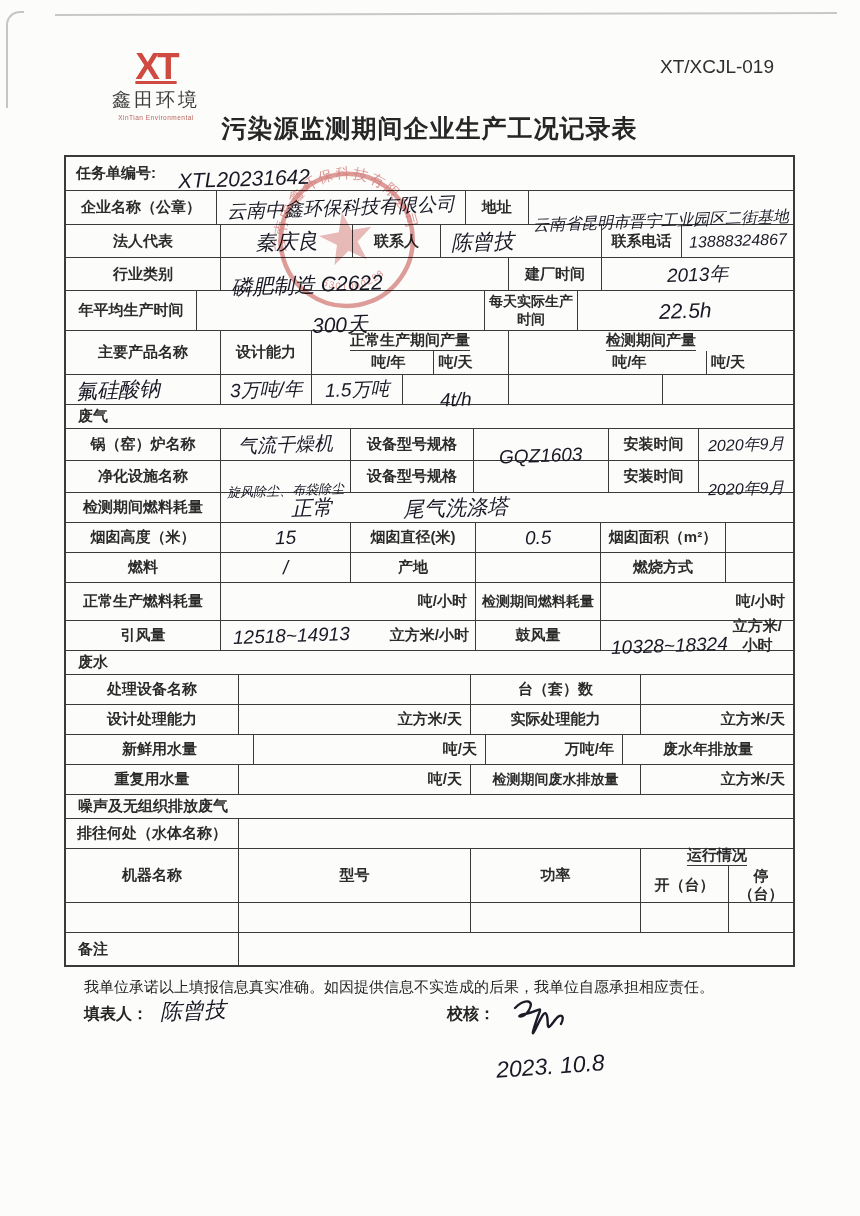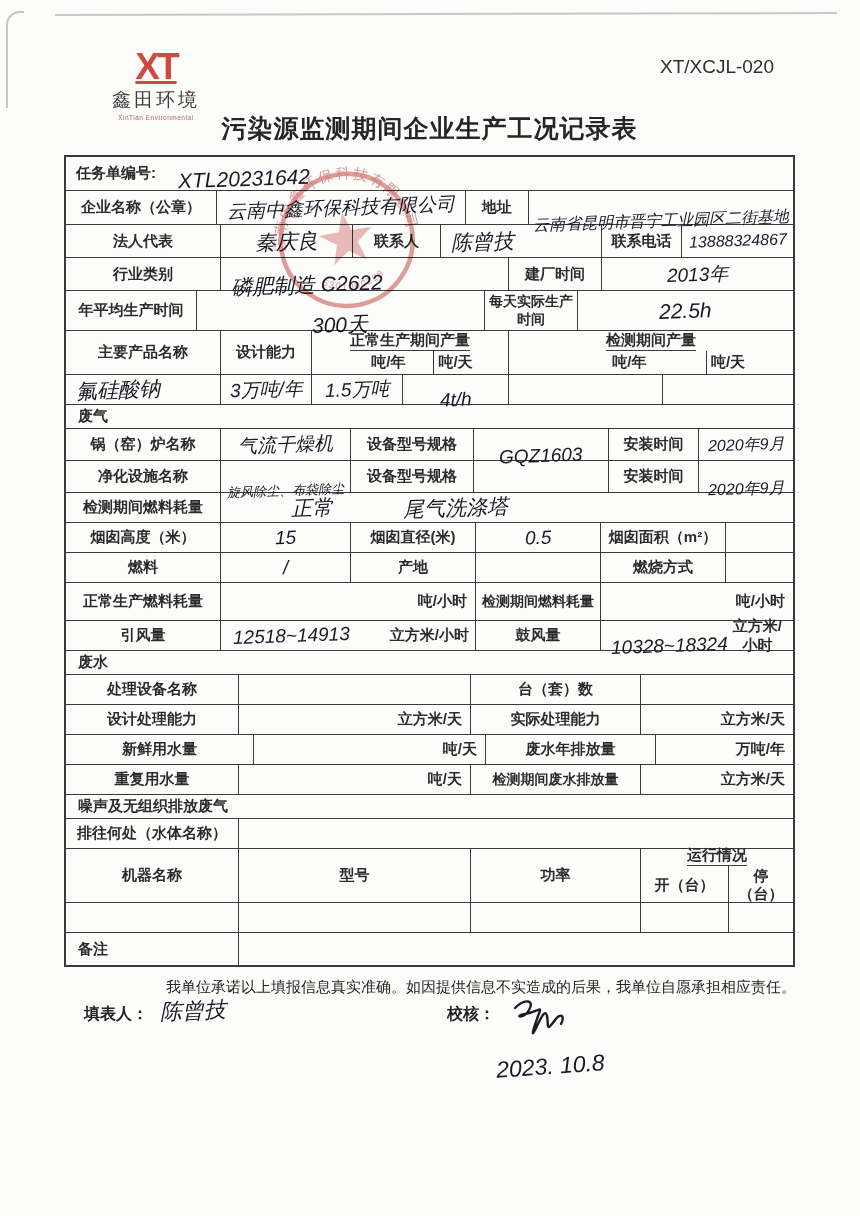--- a/index.html
+++ b/index.html
@@ -48,42 +48,42 @@
   .hw { font-style:italic; color:#191926; font-size:19px; line-height:1;
     transform:rotate(-2deg); white-space:nowrap; font-weight:normal; }
   .hw-lg { font-size:21px; }
   .hw-sm { font-size:16px; }
   .hw-xs { font-size:13px; }
   .low { align-self:flex-end; margin-bottom:-6px; }
   
   .stamp { position:absolute; left:266px; top:156px; width:160px; height:160px;
     transform:rotate(-10deg); opacity:.82; mix-blend-mode:multiply; pointer-events:none; }
   
-  .promise { position:absolute; left:96px; top:978px; width:700px; font-size:15px; color:#242424;text-align:right; }
+  .promise { position:absolute; left:84px; top:978px; width:700px; font-size:15px; color:#242424; }
   .sig-row-label { font-size:16px; font-weight:bold; color:#242424; }
   .filler-label { position:absolute; left:84px; top:1004px; }
   .filler-hw { position:absolute; left:160px; top:1000px; font-size:22px; }
   .checker-label { position:absolute; left:447px; top:1004px; }
   .checker-sig { position:absolute; left:505px; top:990px; width:80px; height:56px; }
   .date-hw { position:absolute; left:496px; top:1055px; font-size:23px; transform:rotate(-4deg); }
 </style>
 </head>
 <body>
 
 <div class="page">
 
   <div class="scan-top"></div>
   <div class="scan-corner"></div>
 
   <div class="logo">
     <div class="logo-xt">XT</div>
     <div class="logo-cn">鑫田环境</div>
     <div class="logo-en">XinTian Environmental</div>
   </div>
-  <div class="doc-code">XT/XCJL-020</div>
+  <div class="doc-code">XT/XCJL-019</div>
   <div class="title">污染源监测期间企业生产工况记录表</div>
 
   <div class="tbl">
 
     <div class="trow" style="height:34px">
       <div class="cell grow left">
         <span class="lbl">任务单编号:</span>
         <span class="hw hw-lg" style="margin-left:22px; margin-top:10px">XTL20231642</span>
       </div>
     </div>
@@ -370,25 +370,25 @@
         </div>
     </div>
 
     <div class="trow" style="height:30px">
       <div class="cell" style="width:188px">
           <span class="lbl">新鲜用水量</span>
         </div>
       <div class="cell unit-right" style="width:232px">
           <span class="lbl">吨/天</span>
         </div>
+      <div class="cell grow unit-right">
+          <span class="lbl">万吨/年</span>
+        </div>
       <div class="cell" style="width:170px">
           <span class="lbl">废水年排放量</span>
-        </div>
-      <div class="cell grow unit-right">
-          <span class="lbl">万吨/年</span>
         </div>
     </div>
 
     <div class="trow" style="height:30px">
       <div class="cell" style="width:173px">
           <span class="lbl">重复用水量</span>
         </div>
       <div class="cell unit-right" style="width:232px">
           <span class="lbl">吨/天</span>
         </div>

